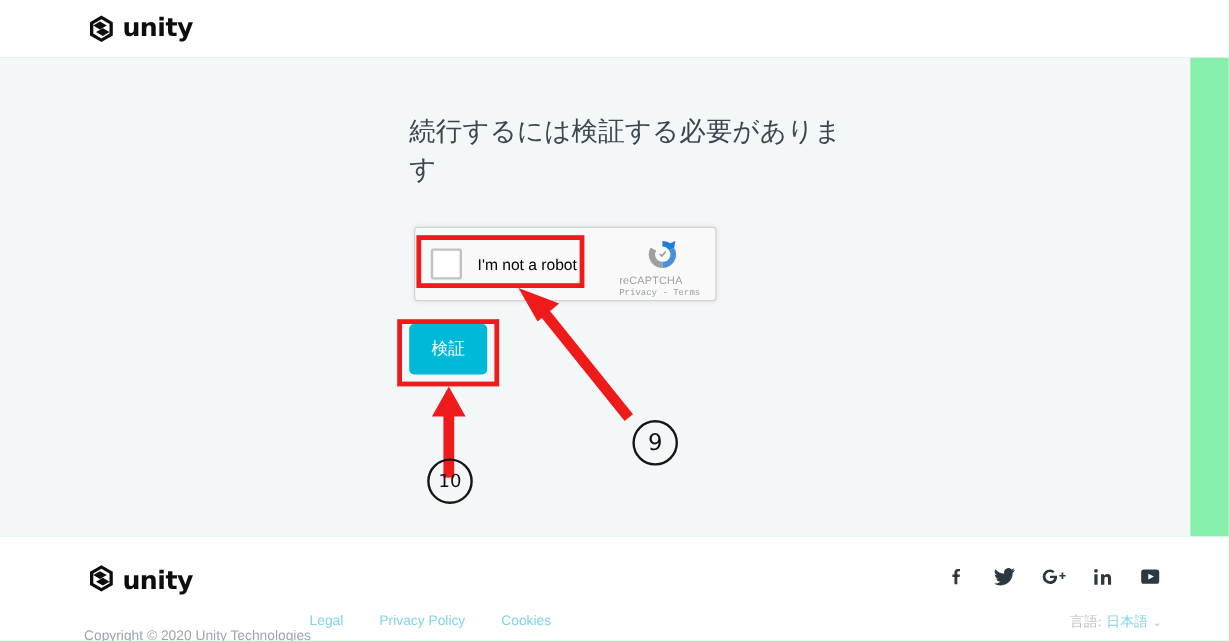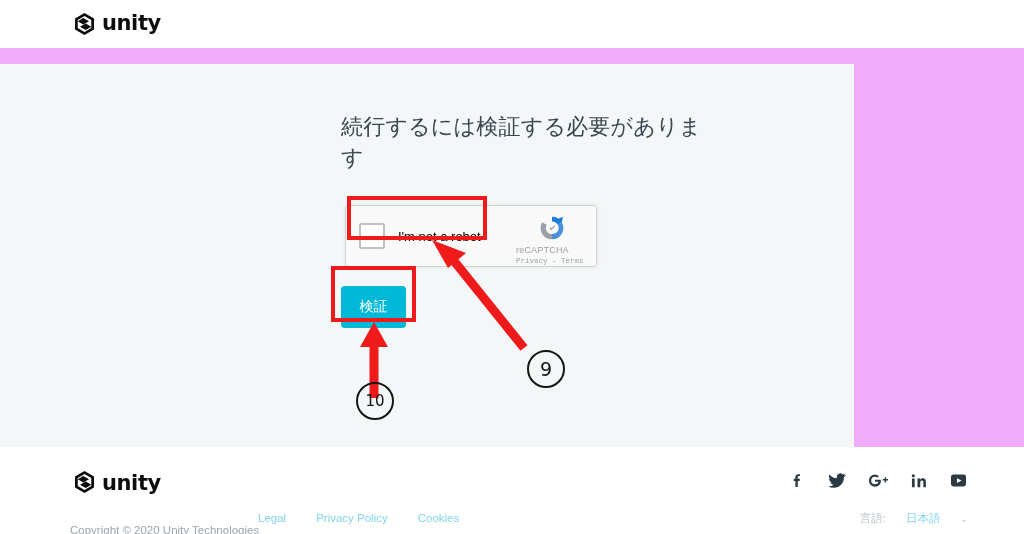--- a/index.html
+++ b/index.html
@@ -10,21 +10,21 @@
     width: 1024px;
     height: 534px;
     font-family: "Liberation Sans", sans-serif;
     background: #ffffff;
     overflow: hidden;
   }
   .page {
     position: relative;
     width: 1024px;
     height: 534px;
-    background: #f0abfc;
+    background: #86efac;
   }
 
   
   .site-header {
     position: absolute;
     left: 0; top: 0;
     width: 1024px;
     height: 48px;
     background: #ffffff;
     box-sizing: border-box;
@@ -43,22 +43,22 @@
     font-weight: bold;
     color: #0d0d0d;
     letter-spacing: -0.4px;
     line-height: 1;
     font-family: "DejaVu Sans", sans-serif;
   }
 
   
   .main-area {
     position: absolute;
-    left: 0; top: 64px;
-    width: 854px;
+    left: 0; top: 48px;
+    width: 992px;
     height: 399px;
     background: #f4f7f7;
   }
   .verify-title {
     position: absolute;
     left: 341px;
     top: 47px;
     width: 370px;
     font-size: 22px;
     line-height: 31px;
@@ -238,21 +238,21 @@
     align-items: center;
     justify-content: center;
     cursor: pointer;
   }
   .lang-selector {
     position: absolute;
     right: 56px;
     top: 64px;
     display: flex;
     align-items: center;
-    gap: 20px;
+    gap: 4px;
     font-size: 11.5px;
     font-family: Liberation Serif, serif;
     white-space: nowrap;
   }
   .lang-label { color: #b9c2c9; }
   .lang-value { color: #7fd5ea; cursor: pointer; }
   .lang-caret { color: #b9c2c9; font-size: 9px; }
 </style>
 </head>
 <body>

